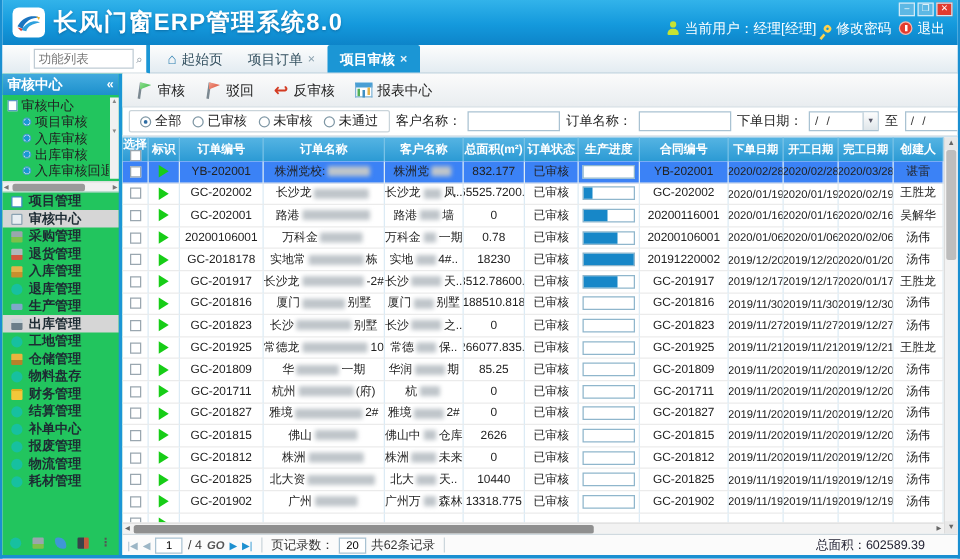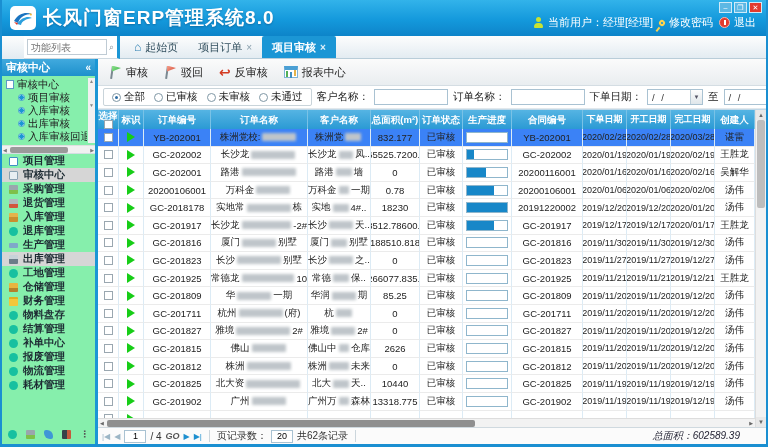--- a/index.html
+++ b/index.html
@@ -27,21 +27,21 @@
   .func-search input{flex:1;min-width:0;border:1px solid #bfcbd4;height:16px;font-size:10px;color:#8a959e;padding:0 3px;outline:none;}
   .search-glyph{font-size:9px;color:#7d8a94;margin-left:2px;}
   .tabs{flex:1;display:flex;align-items:flex-end;padding-left:4px;border-bottom:1px solid #b9cdd9;}
   .tab{height:22px;display:flex;align-items:center;gap:4px;padding:0 10px;font-size:11px;color:#33505f;cursor:pointer;white-space:nowrap;}
   .tab .home-glyph{color:#2c7fb0;font-size:12px;}
   .tab .x{color:#8aa0ad;font-size:10px;}
   .tab.active{background:#1b96d5;color:#fff;font-weight:bold;border-radius:2px 2px 0 0;}
   .tab.active .x{color:#dff0fa;}
   
   .bodyrow{flex:1;display:flex;min-height:0;}
-  .sidebar{width:96px;flex:none;background:#86efac;border-right:3px solid #1b96d5;display:flex;flex-direction:column;font-size:11px;min-height:0;}
+  .sidebar{width:96px;flex:none;background:#22c55e;border-right:3px solid #1b96d5;display:flex;flex-direction:column;font-size:11px;min-height:0;}
   .tree-panel{flex:none;border-bottom:1px solid #d4dde3;}
   .tree-head{height:17px;background:linear-gradient(180deg,#41aade,#1d90cc);color:#fff;display:flex;align-items:center;justify-content:space-between;padding:0 4px;font-weight:bold;font-size:11px;cursor:pointer;}
   .tree-head .collapse{font-size:10px;}
   .tree-body{position:relative;padding:2px 8px 2px 4px;}
   .tree-item{display:flex;align-items:center;gap:3px;height:13px;color:#222;font-size:10.5px;cursor:pointer;white-space:nowrap;overflow:hidden;}
   .tree-item.child{padding-left:12px;}
   .doc-glyph{width:8px;height:9px;background:#fff;border:1px solid #5b9bc4;flex:none;}
   .radio-dot{width:7px;height:7px;border-radius:50%;border:1px solid #4aa0d2;background:radial-gradient(circle at 50% 50%,#1b96d5 0 2px,#fff 2.5px);flex:none;}
   .tree-vscroll{position:absolute;right:0;top:2px;bottom:2px;width:7px;background:#f1f1f1;font-size:5px;color:#888;text-align:center;line-height:6px;}
   .tree-hscroll{height:8px;background:#f1f1f1;position:relative;border-top:1px solid #e0e0e0;}
@@ -121,21 +121,21 @@
   .hscroll{height:9px;flex:none;background:#f2f2f2;border-top:1px solid #ddd;position:relative;font-size:5px;color:#666;}
   .hscroll .thumb{position:absolute;left:9px;top:1px;height:7px;width:56%;background:#8f8f8f;border-radius:2px;}
   .hscroll .ar{position:absolute;top:0;line-height:9px;}
   
   .pagebar{height:17px;flex:none;border-top:1px solid #cfd9df;display:flex;align-items:center;font-size:10px;color:#333;gap:4px;padding-left:4px;background:#fbfbfb;position:relative;}
   .pg-ic{color:#1e90d0;font-size:8px;cursor:pointer;}
   .pg-ic.dis{color:#9cb6c6;}
   .pg-input{width:22px;height:13px;border:1px solid #a9c2d2;font-size:9px;text-align:center;}
   .pg-go{font-weight:bold;font-style:italic;color:#555;font-size:9px;cursor:pointer;}
   .pg-sep{width:1px;height:12px;background:#ccd6dc;margin:0 3px;}
-  .pg-total{position:absolute;right:26px;font-size:10px;color:#223;font-style:italic;}
+  .pg-total{position:absolute;right:26px;font-size:10px;color:#223;}
 </style>
 </head>
 <body>
 
 <div class="window">
 
   <div class="titlebar">
     <div class="logo">
       <svg width="20" height="16" viewBox="0 0 20 16">
         <path d="M1 11 C6 2 14 2 19 4 C12 4 7 7 5 13 Z" fill="#1b74c0"></path>
@@ -261,26 +261,26 @@
           </div>
           <div class="menu-item">
             <div class="mi mi-dot"></div>
             <div>工地管理</div>
           </div>
           <div class="menu-item">
             <div class="mi mi-home"></div>
             <div>仓储管理</div>
           </div>
           <div class="menu-item">
+            <div class="mi mi-dot"></div>
+            <div>物料盘存</div>
+          </div>
+          <div class="menu-item">
             <div class="mi mi-folder"></div>
             <div>财务管理</div>
-          </div>
-          <div class="menu-item">
-            <div class="mi mi-dot"></div>
-            <div>物料盘存</div>
           </div>
           <div class="menu-item">
             <div class="mi mi-dot"></div>
             <div>结算管理</div>
           </div>
           <div class="menu-item">
             <div class="mi mi-dot"></div>
             <div>补单中心</div>
           </div>
           <div class="menu-item">

